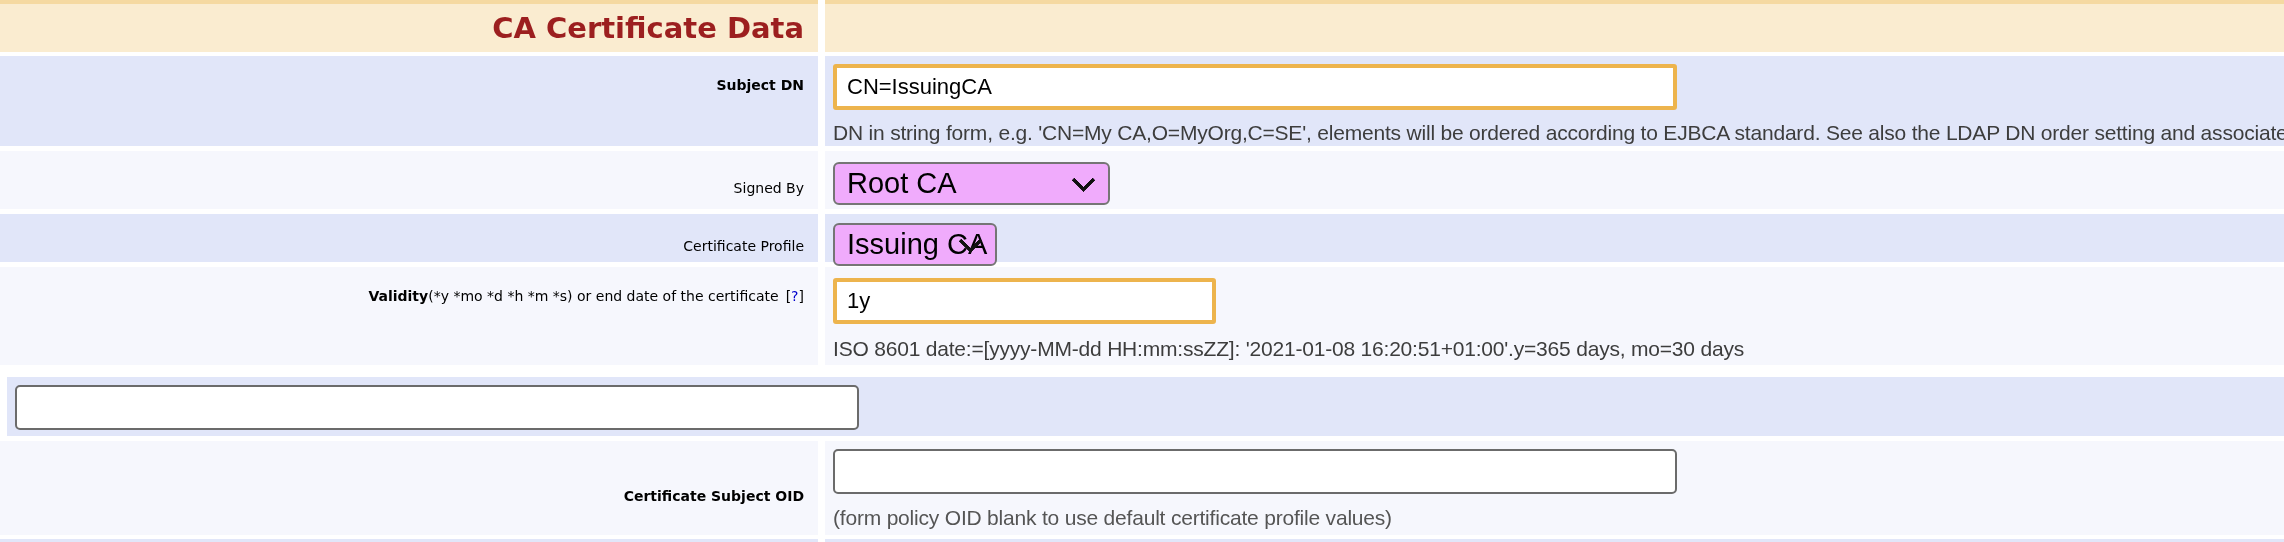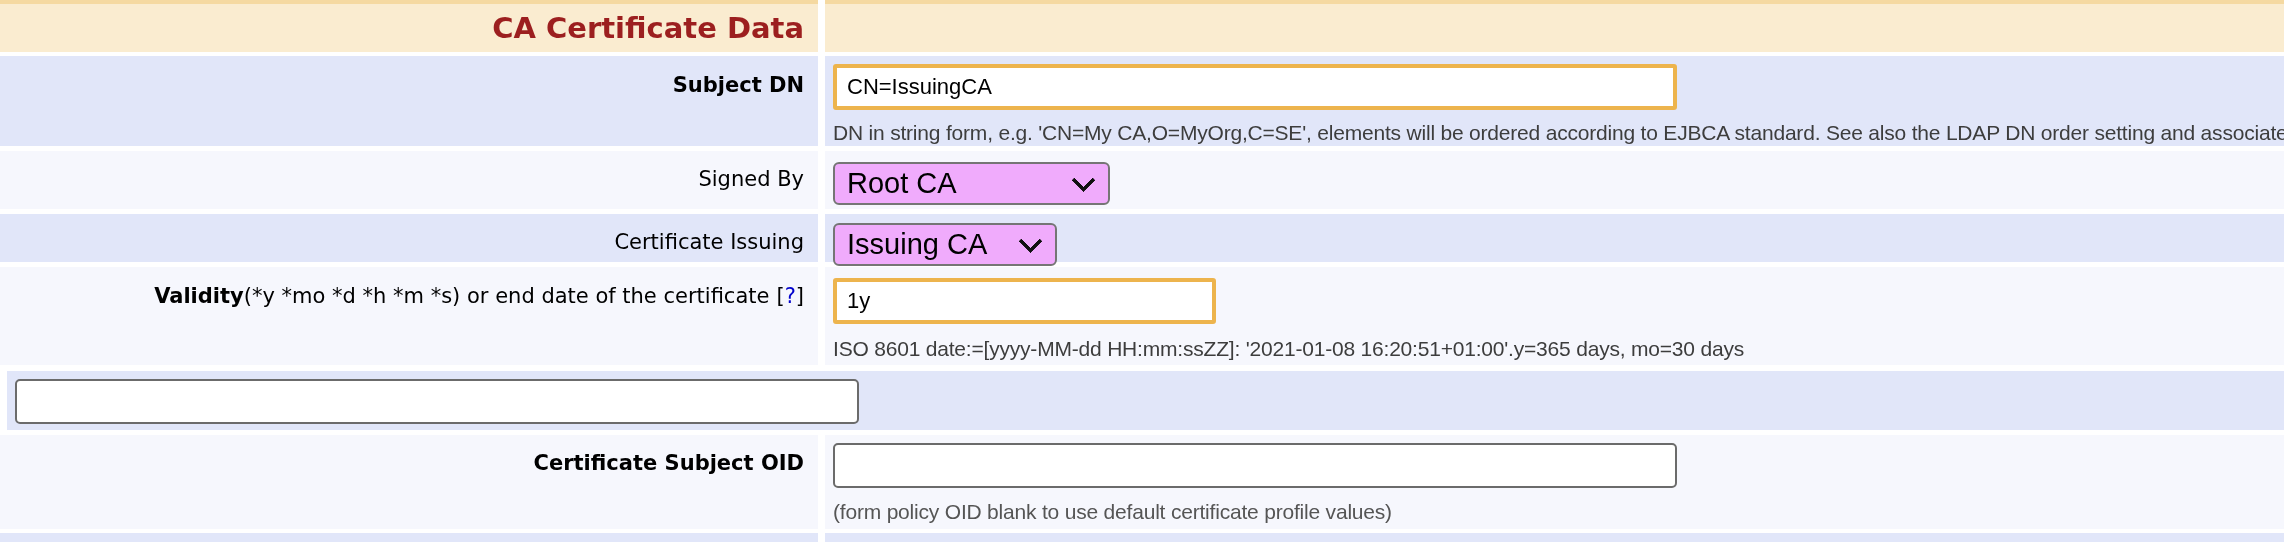--- a/index.html
+++ b/index.html
@@ -18,35 +18,35 @@
   .bg-cream .cell-l,.bg-cream .cell-r{background:var(--c-cream);}
   .bg-lav   .cell-l,.bg-lav   .cell-r{background:var(--c-lav);}
   .bg-light .cell-l,.bg-light .cell-r{background:var(--c-light);}
 
   
   .r-strip-top{height:4px;}
   .r-header{height:48px;margin-bottom:4px;justify-content:space-between;}
   .r-dn{height:90px;margin-bottom:5px;}
   .r-signed{height:58px;margin-bottom:5px;}
   .r-profile{height:48px;margin-bottom:5px;}
-  .r-validity{height:98px;margin-bottom:6px;}
+  .r-validity{height:98px;margin-bottom:12px;}
   .r-san{height:59px;margin-bottom:5px;}
   .r-oid{height:94px;margin-bottom:4px;}
   .r-strip-bottom{height:9px;}
 
   .section-title{
     align-self:center;font-weight:bold;font-size:29px;color:var(--c-red);
     letter-spacing:0px;white-space:nowrap;
   }
   .lbl{
-    font-size:21px;color:#000;text-align:right;white-space:nowrap;line-height:26px;
+    font-size:14px;color:#000;text-align:right;white-space:nowrap;line-height:26px;
   }
   .lbl b{font-weight:bold;}
   .pt16{padding-top:16px;}
-  .pt14{padding-top:15px;}
+  .pt14{padding-top:15px;align-items:center;}
   .help-q{color:var(--c-link);text-decoration:none;cursor:pointer;}
   .brk{color:#000;}
 
   .txt{
     box-sizing:border-box;height:45px;background:#fff;
     border:2px solid #6b6b6b;border-radius:5px;
     font-family:"Liberation Sans",sans-serif;font-size:22px;color:#000;
     padding:0 10px;outline:none;display:block;
   }
   .txt-hl{
@@ -113,25 +113,25 @@
   <div class="cell-r">
     <div class="select mt11" style="width:277px">
       <span>Root CA</span>
       <span class="chev"></span>
     </div>
   </div>
 </div>
 
 <div class="row bg-lav r-profile">
   <div class="cell-l pt14">
-    <div class="lbl">Certificate Issuing</div>
+    <div class="lbl">Certificate Profile</div>
   </div>
   <div class="gap"></div>
   <div class="cell-r">
-    <div class="select mt9" style="width:224px">
+    <div class="select mt9" style="width:164px">
       <span>Issuing CA</span>
       <span class="chev"></span>
     </div>
   </div>
 </div>
 
 <div class="row bg-light r-validity">
   <div class="cell-l pt16">
     <div class="lbl">
       <b>Validity</b><span>(*y *mo *d *h *m *s) or end date of the certificate</span><span style="display:inline-block;width:7px"></span><span class="brk">[</span><a class="help-q">?</a><span class="brk">]</span>

